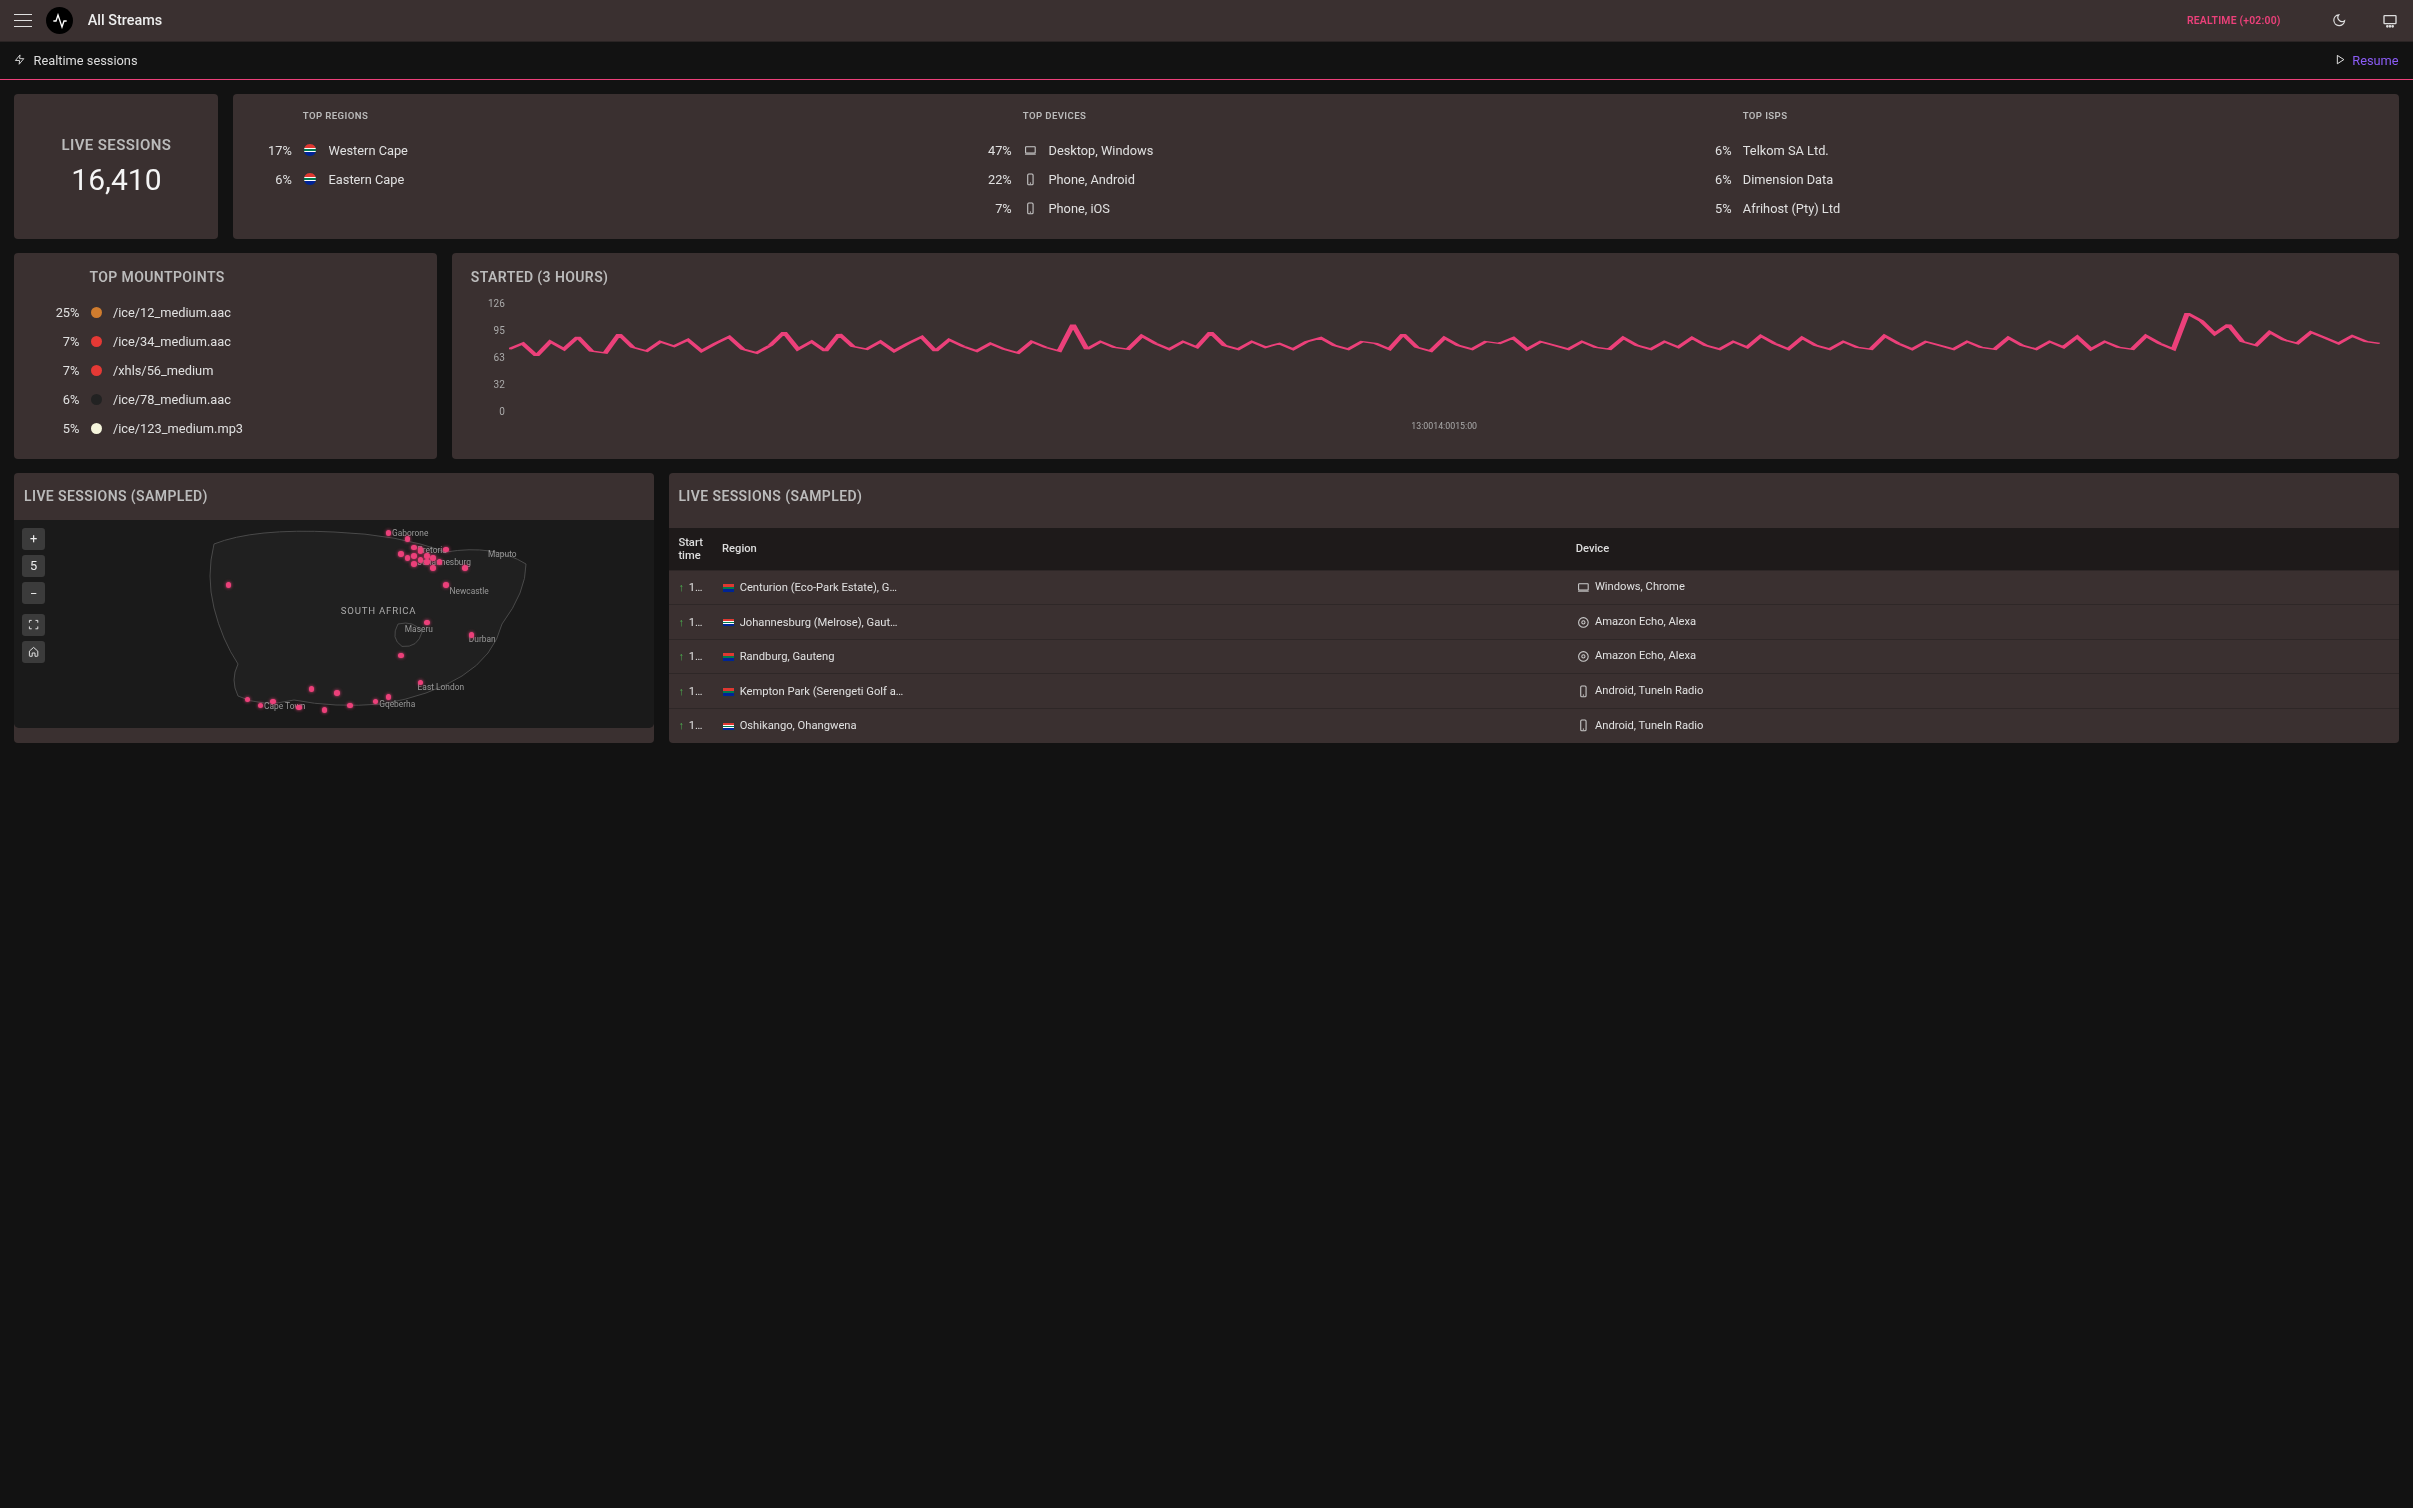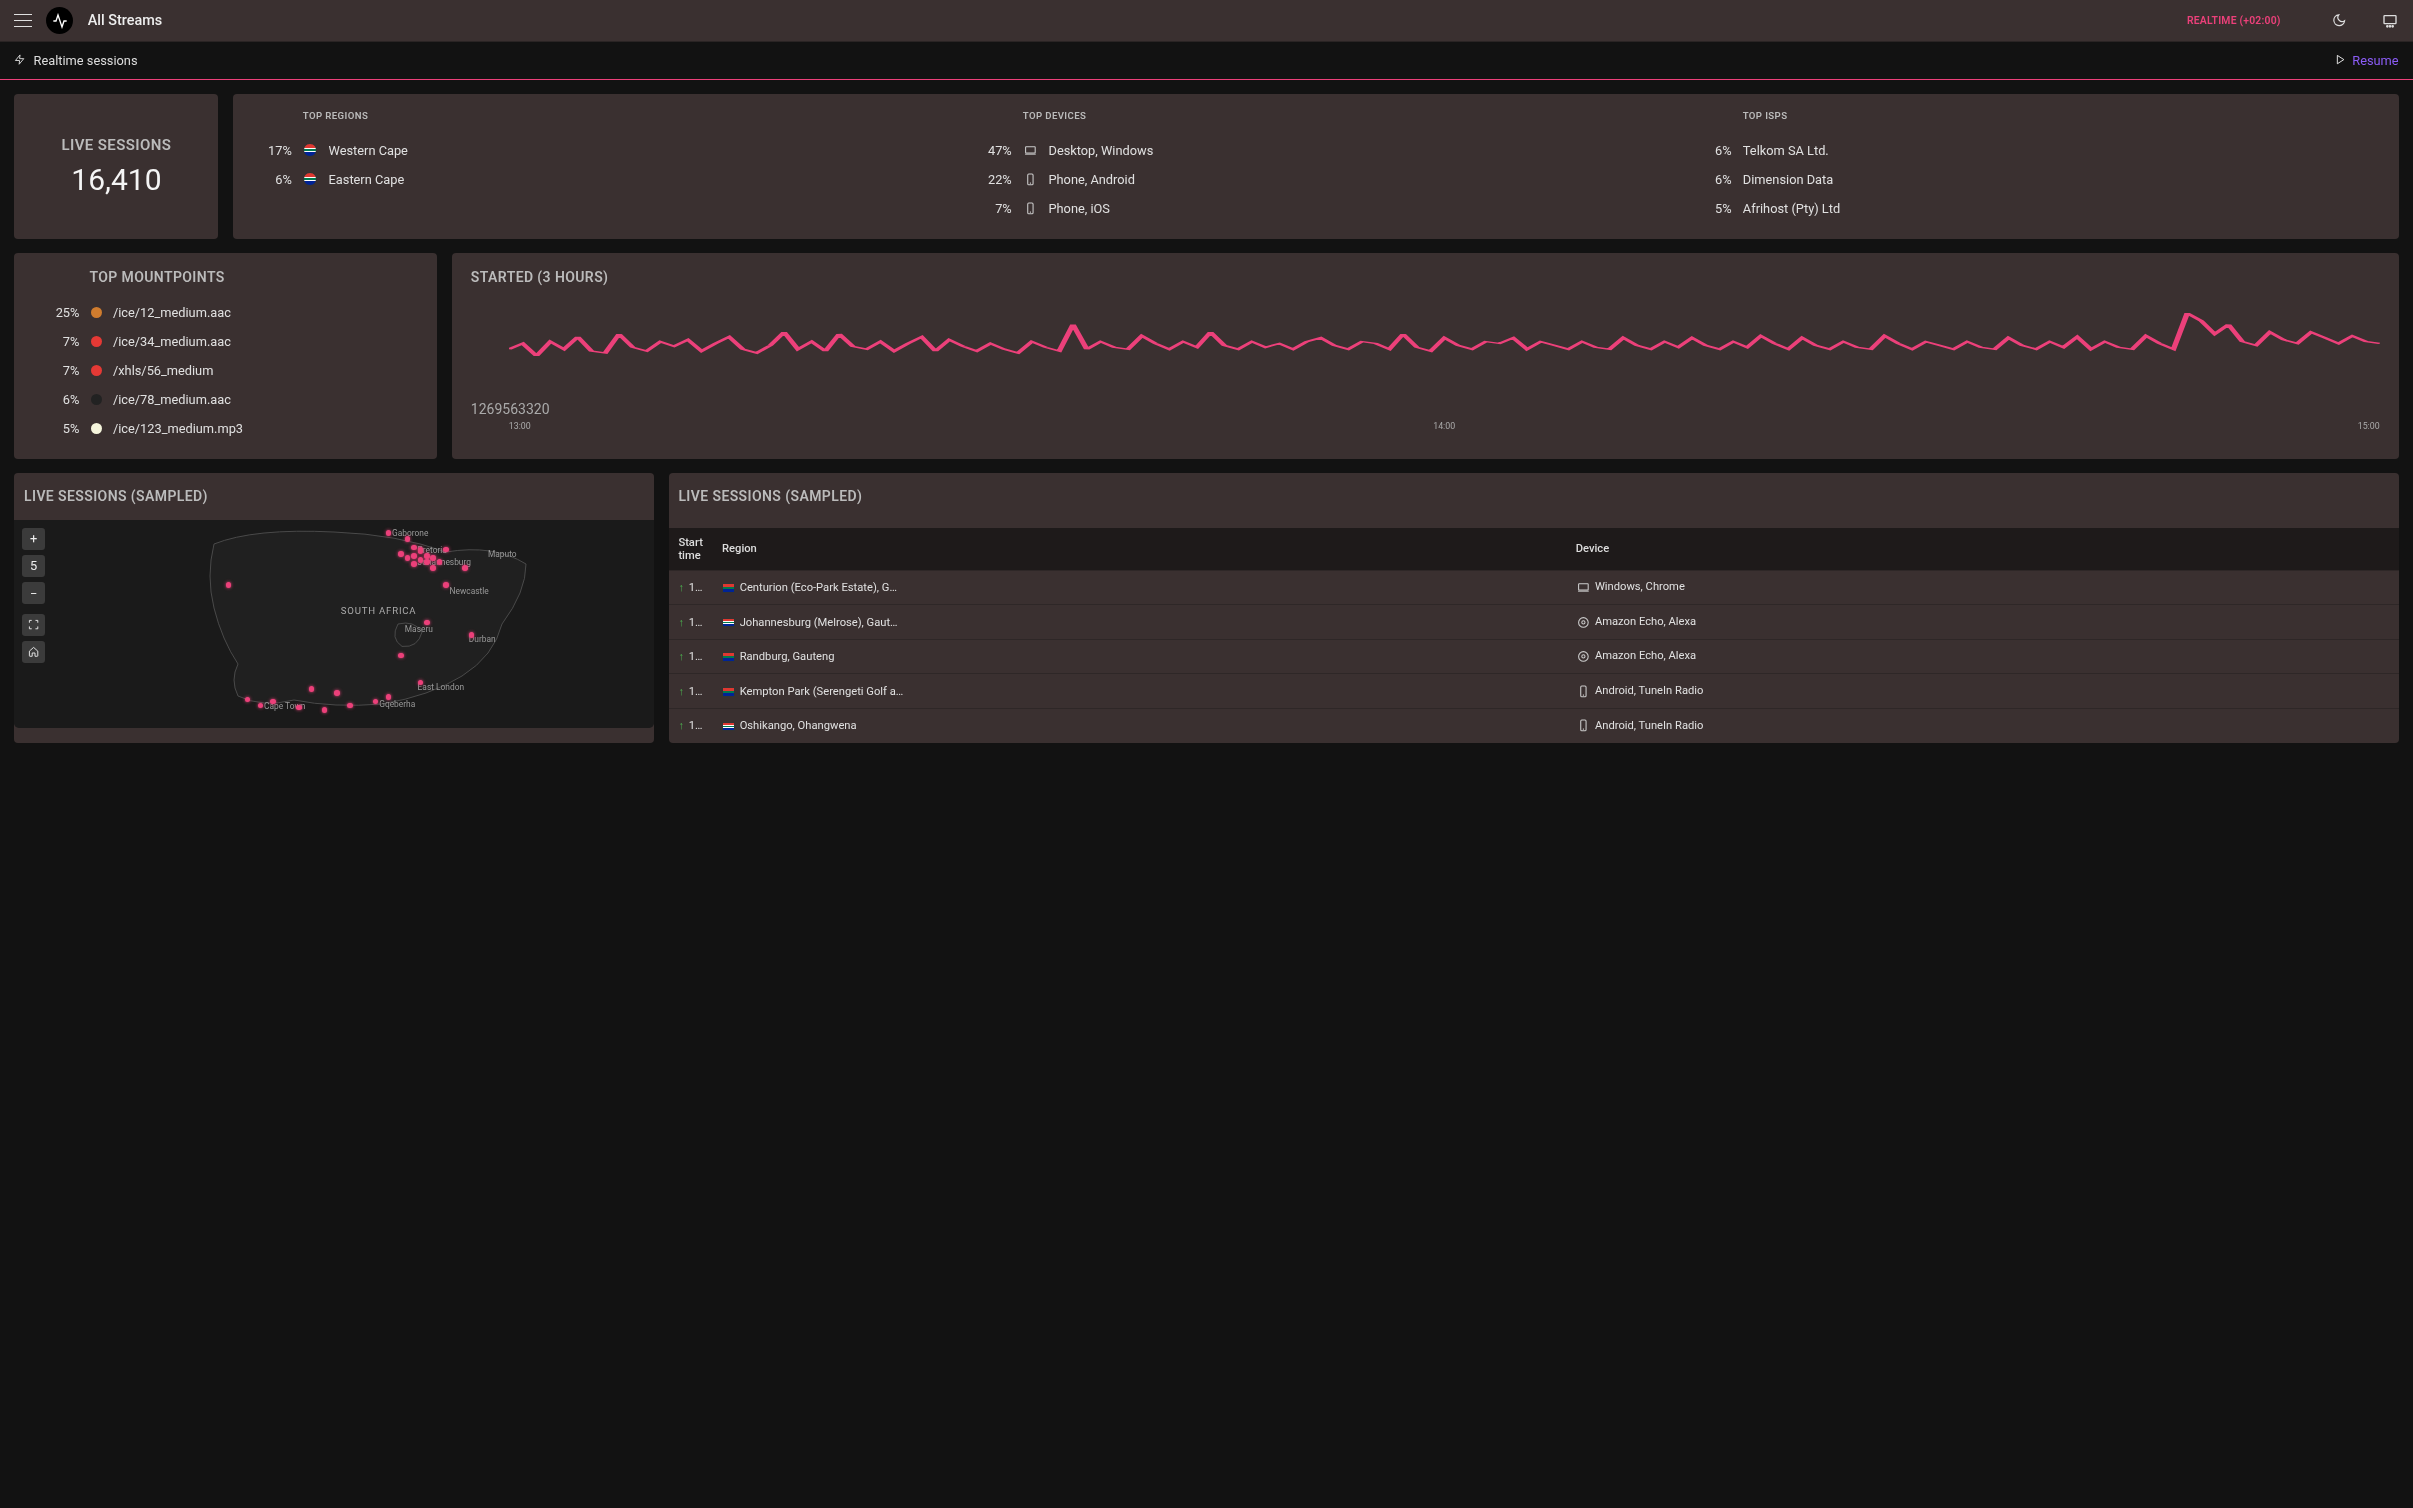--- a/index.html
+++ b/index.html
@@ -62,24 +62,24 @@
 .flag, .dev-ico { width:14.4px; height:14.4px; display:inline-flex; align-items:center; justify-content:center; flex-shrink:0;}
 .item-label { font-size:12.8px; white-space:nowrap; overflow:hidden; text-overflow:ellipsis;}
 
 
 .mount-card { width:423px;}
 .dot { width:11.2px; height:11.2px; border-radius:50%; display:inline-block;}
 
 
 .chart-card { flex:1; }
 .chart-wrap { position:relative; height:137px; margin-top:4.8px;}
-.y-axis { position:absolute; left:0; top:0; bottom:17.6px; width:34px; display:flex; justify-content:space-between; align-items:flex-end; font-size:14px; color:#aaa;}
+.y-axis { position:absolute; left:0; top:0; bottom:17.6px; width:34px; display:flex; flex-direction:column; justify-content:space-between; align-items:flex-end; font-size:10px; color:#aaa;}
 .plot { position:absolute; left:38px; right:0; top:0; bottom:17.6px;}
 .plot svg { width:100%; height:100%;}
-.x-axis { position:absolute; left:38px; right:0; bottom:0; height:14.4px; display:flex; justify-content:space-between; font-size:8.8px; color:#aaa;}
+.x-axis { position:absolute; left:38px; right:0; bottom:0; height:14.4px; display:flex; justify-content:center; font-size:8.8px; color:#aaa;}
 
 
 .map-card { width: 640px; padding:0;}
 .map-card .card-title { padding:14.4px 9.6px 3.2px;}
 .map-body { position:relative; height:208px; background:#1a1a1a; border-radius:0 0 4.8px 4.8px; overflow:hidden;}
 .map-controls { position:absolute; left:8px; top:8px; display:flex; flex-direction:column; gap:4.8px; z-index:5;}
 .map-btn { width:22.3px; height:22.3px; background:#3b3b3b; border-radius:3.2px; display:flex; align-items:center; justify-content:center; cursor:pointer; font-size:12.8px; color:#eee;}
 .map-label { position:absolute; font-size:8.4px; color:#999; white-space:nowrap;}
 .map-dot { position:absolute; width:5.6px; height:5.6px; background:#ec407a; border-radius:50%; box-shadow:0 0 3.2px #ec407a;}
 

